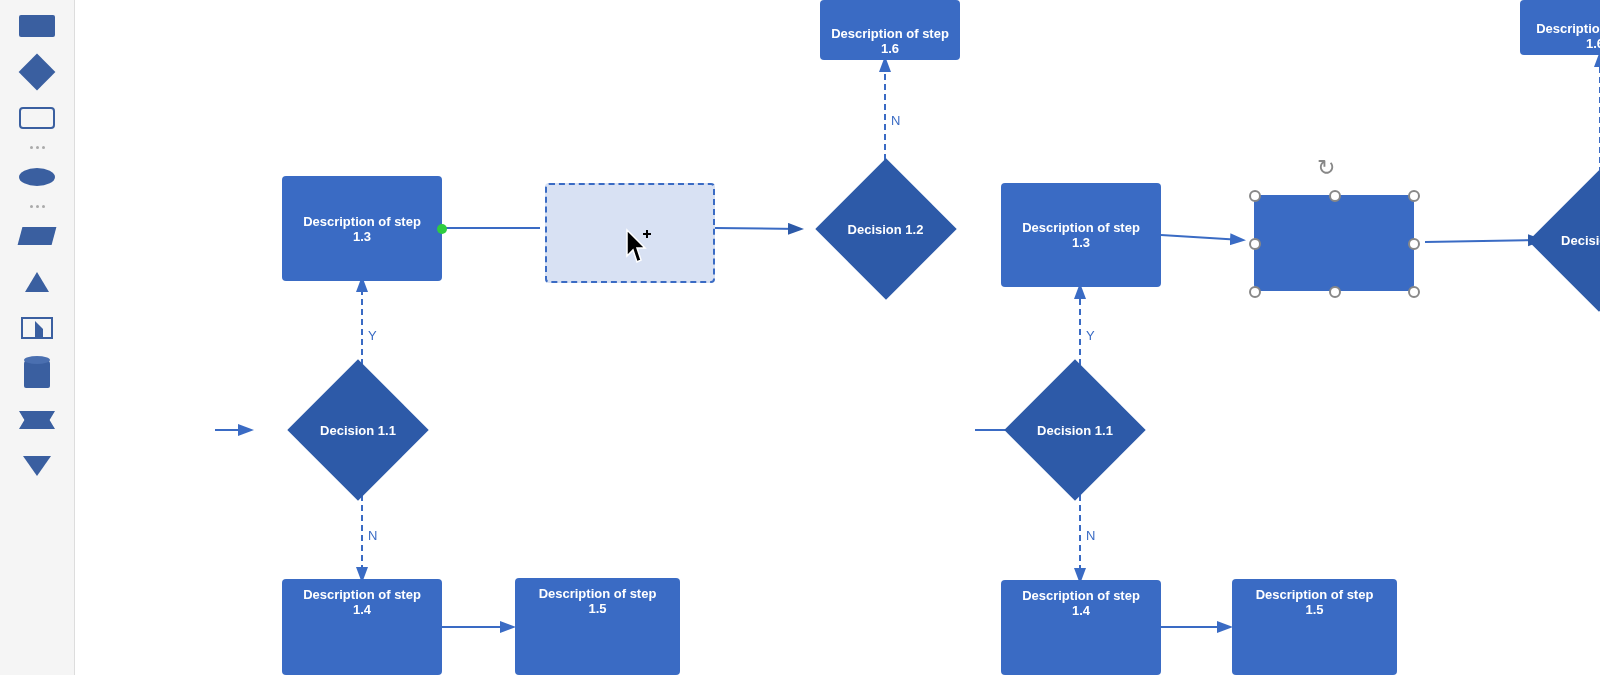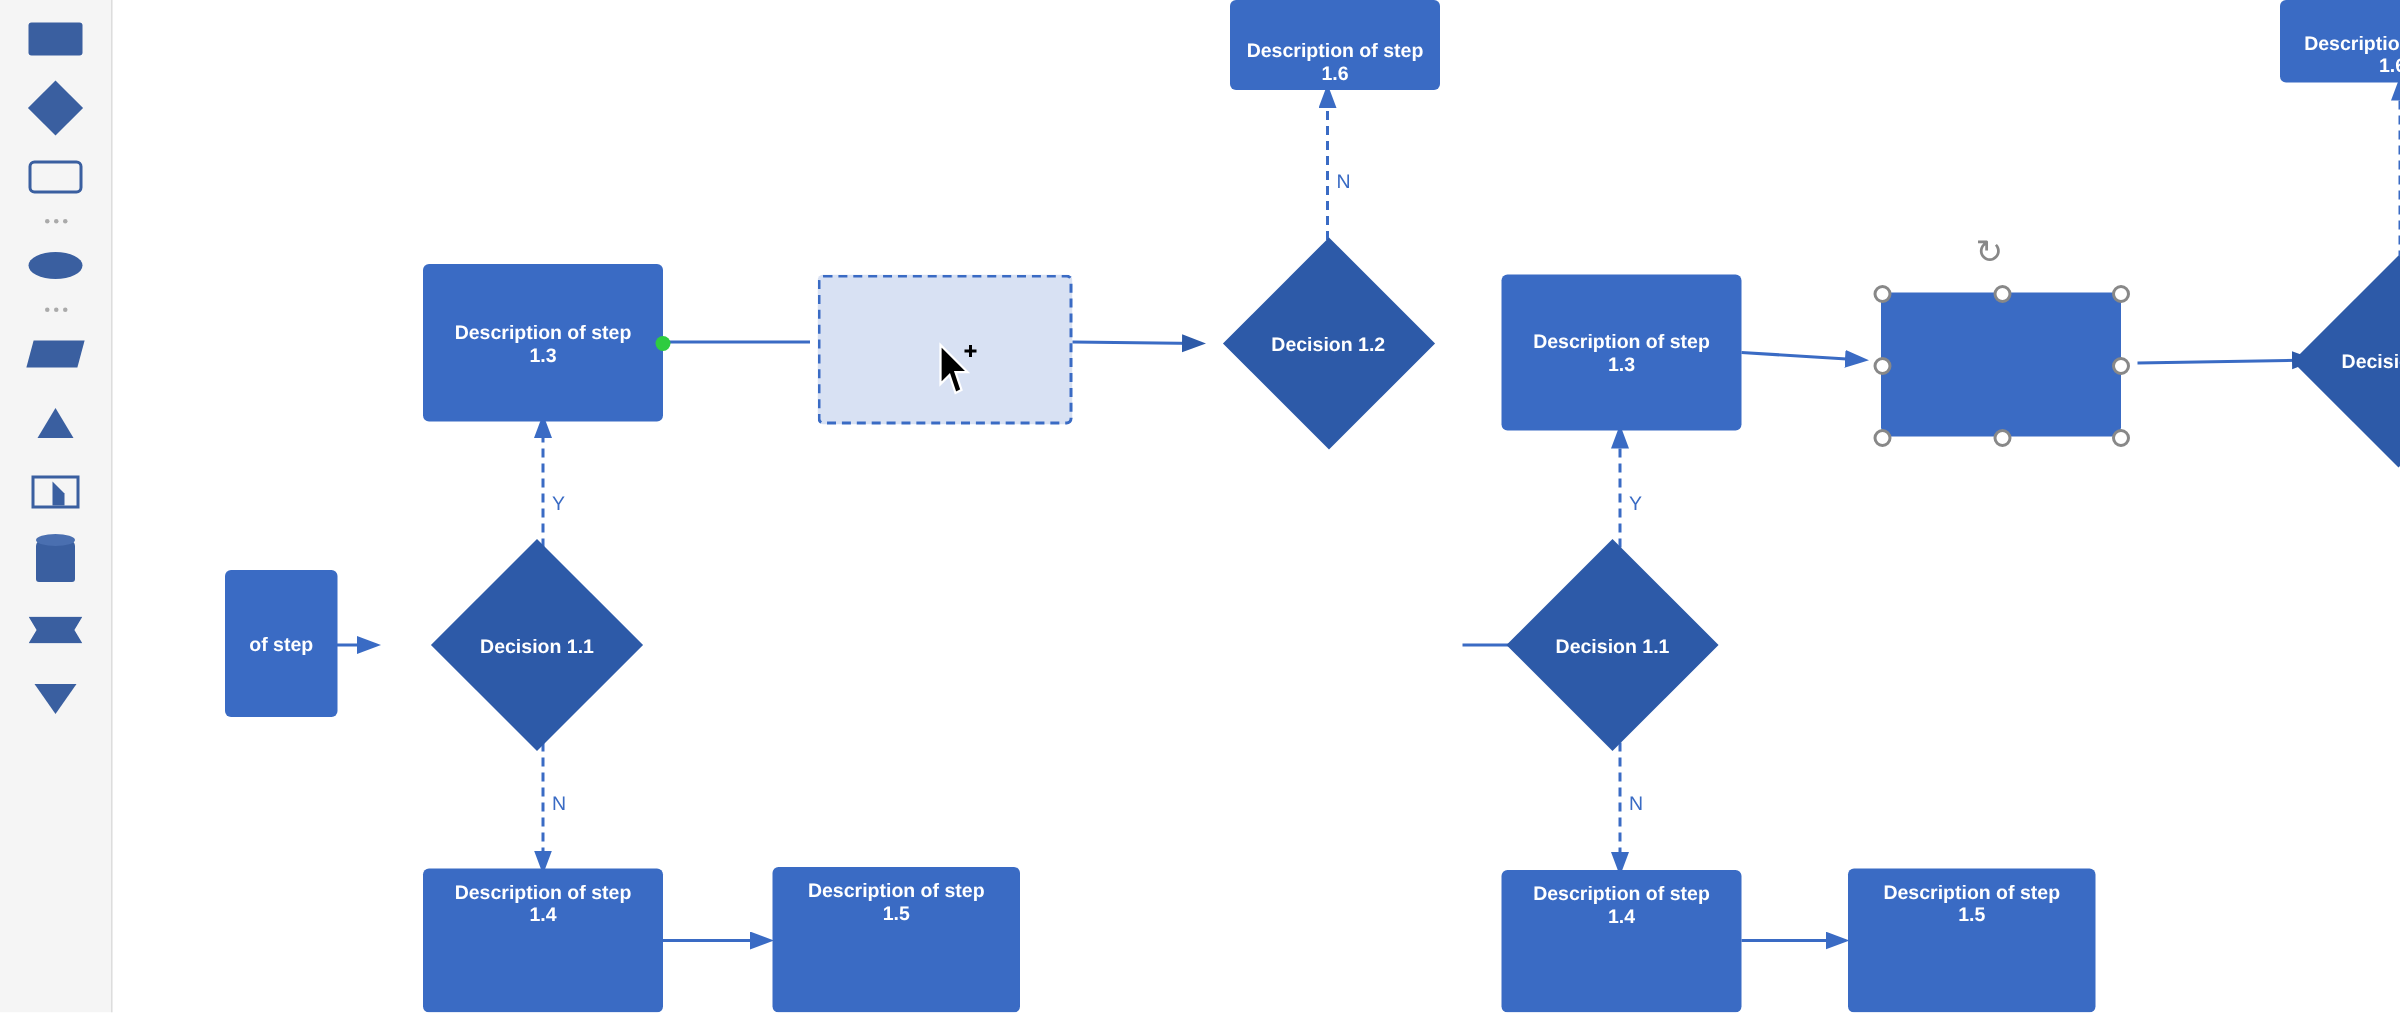--- a/index.html
+++ b/index.html
@@ -378,23 +378,20 @@
     <line x1="1350" y1="242" x2="1465" y2="240" stroke="#3a6bc4" stroke-width="2" marker-end="url(#arrow-dark)"></line>
 
     <line x1="1525" y1="183" x2="1525" y2="55" stroke="#3a6bc4" stroke-width="2" stroke-dasharray="6,4" marker-end="url(#arrow-blue)"></line>
 
     <text x="1531" y="125" font-size="13" fill="#3a6bc4" font-family="Arial">N</text>
 
     <line x1="1086" y1="627" x2="1154" y2="627" stroke="#3a6bc4" stroke-width="2" marker-end="url(#arrow-blue)"></line>
 
   </svg>
 
-  <div class="node-partial-left" style="left: 75px; top: 380px; width: 75px; height: 98px;">
-    <span>of step</span>
-  </div>
 
   <div class="node node-rect" style="left: 207px; top: 176px; width: 160px; height: 105px;">
     <span style="white-space: pre-line;">Description of step
 1.3</span>
 
     <div class="connector-dot" style="right: -5px; top: 50%; transform: translateY(-50%);"></div>
   </div>
 
   <div class="node node-dashed" style="left: 470px; top: 183px; width: 170px; height: 100px;">
   </div>

